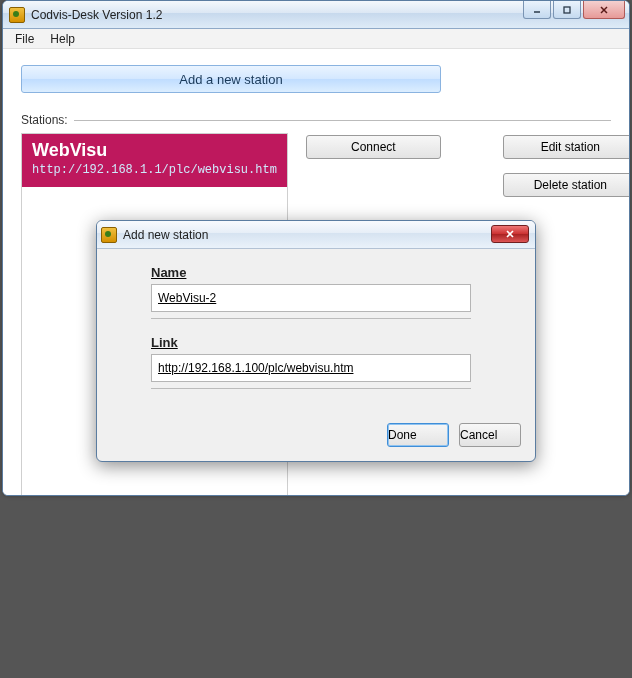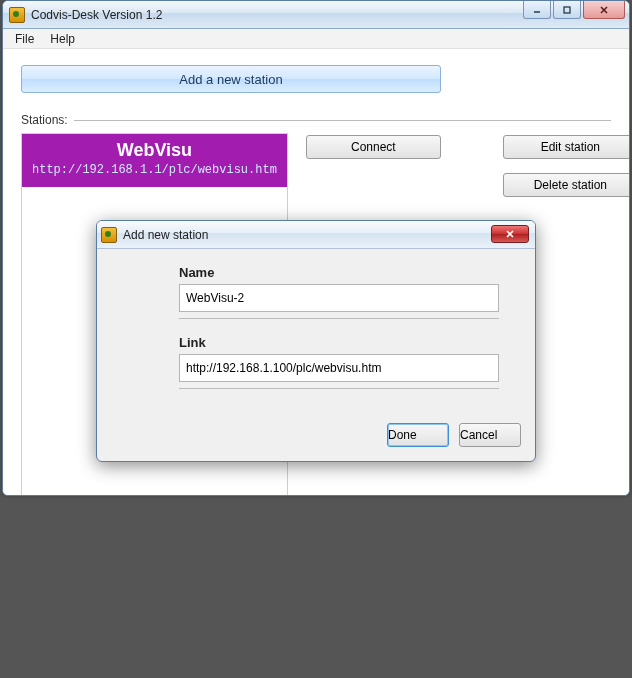--- a/index.html
+++ b/index.html
@@ -65,21 +65,21 @@
 
   .stations-row { display:flex; align-items:center; font-size:12px; color:#333; margin-bottom:6px;}
   .stations-row .line { flex:1; height:1px; background:#bbb; margin-left:6px; }
 
   .content-row { display:flex; gap:18px; }
   .station-list {
     width: 420px; height: 500px;
     border:1px solid #cfcfcf; background:#fff;
   }
   .station-item {
-    background:#a21caf; color:#fff; padding:6px 10px 10px 10px;text-align:center;
+    background:#be185d; color:#fff; padding:6px 10px 10px 10px;
   }
   .station-item .st-name { font-size:18px; font-weight:bold; }
   .station-item .st-link { font-size:12px; color:#cfe9fb; margin-top:2px;font-family:Liberation Mono, monospace; }
 
   .side-btns { display:flex; flex-direction:row; gap:62px; padding-top:2px; }
   .side-btn {
     width:135px; height:24px;
     background: linear-gradient(to bottom,#f7f7f7,#e3e3e3);
     border:1px solid #9a9a9a; border-radius:3px;
     font-size:12px; display:flex;align-items:center;justify-content:center;
@@ -107,21 +107,21 @@
   .dlg-titlebar .app-icon::after{content:"";position:absolute;top:3px;left:3px;width:6px;height:6px;background:#3a7e1a;border-radius:50%;}
   .dlg-titlebar .title-text { font-size:12px; color:#222; }
   .dlg-close {
     position:absolute; right:6px; top:4px; width:38px; height:18px;
     background: linear-gradient(to bottom,#e77,#c33 48%,#a22 52%,#d55);
     border:1px solid #702020; border-radius:3px;
     display:flex;align-items:center;justify-content:center;
   }
   .dlg-close svg { width:10px;height:10px; stroke:#fff; }
 
-  .dlg-body { padding: 16px 28px 14px 82px; }
+  .dlg-body { padding: 16px 28px 14px 54px; text-decoration: underline; }
   .fld-label { font-size:13px; font-weight:bold; color:#222; margin-bottom:4px; }
   .fld-input {
     width: 320px; height:28px; border:1px solid #b5b5b5; background:#fff;
     font-size:12px; padding:3px 6px; display:block;
   }
   .fld-underline { width:320px; height:1px; background:#bbb; margin:6px 0 16px 0;}
   .dlg-btnrow { display:flex; justify-content:flex-end; gap:10px; padding: 4px 14px 14px 0; }
   .dlg-btn {
     width:62px; height:24px;
     background: linear-gradient(to bottom,#f7f7f7,#e3e3e3);

